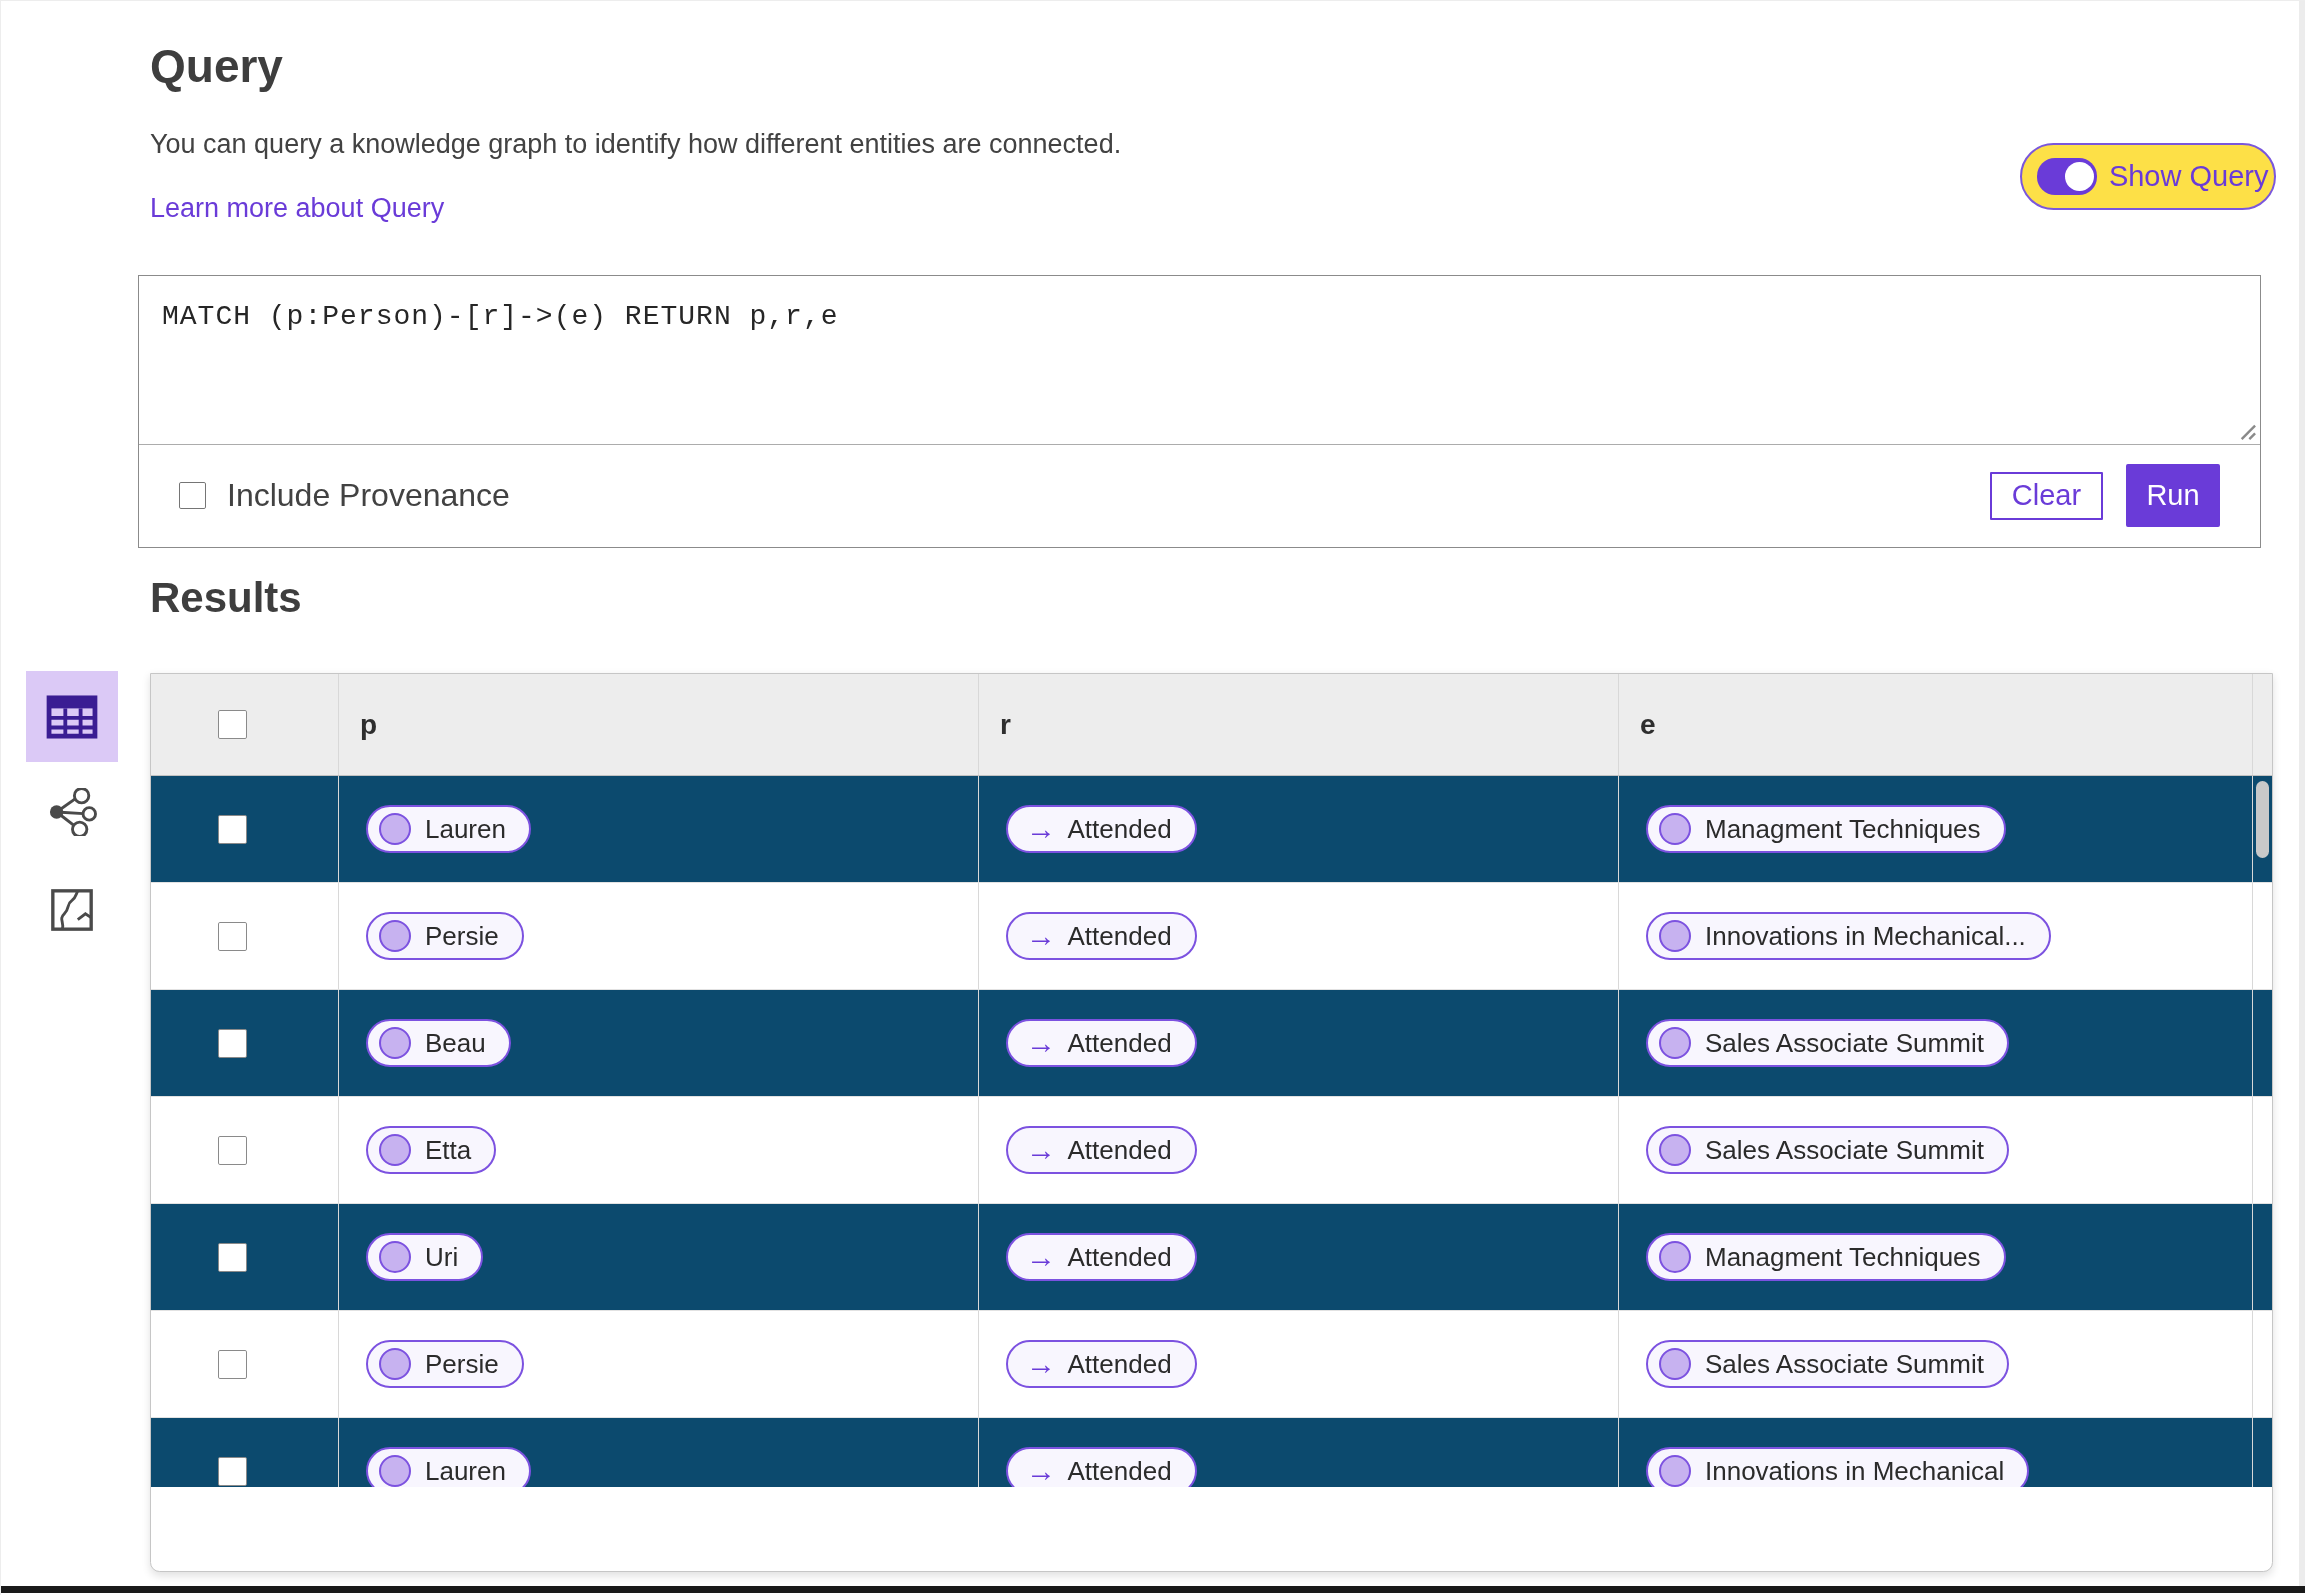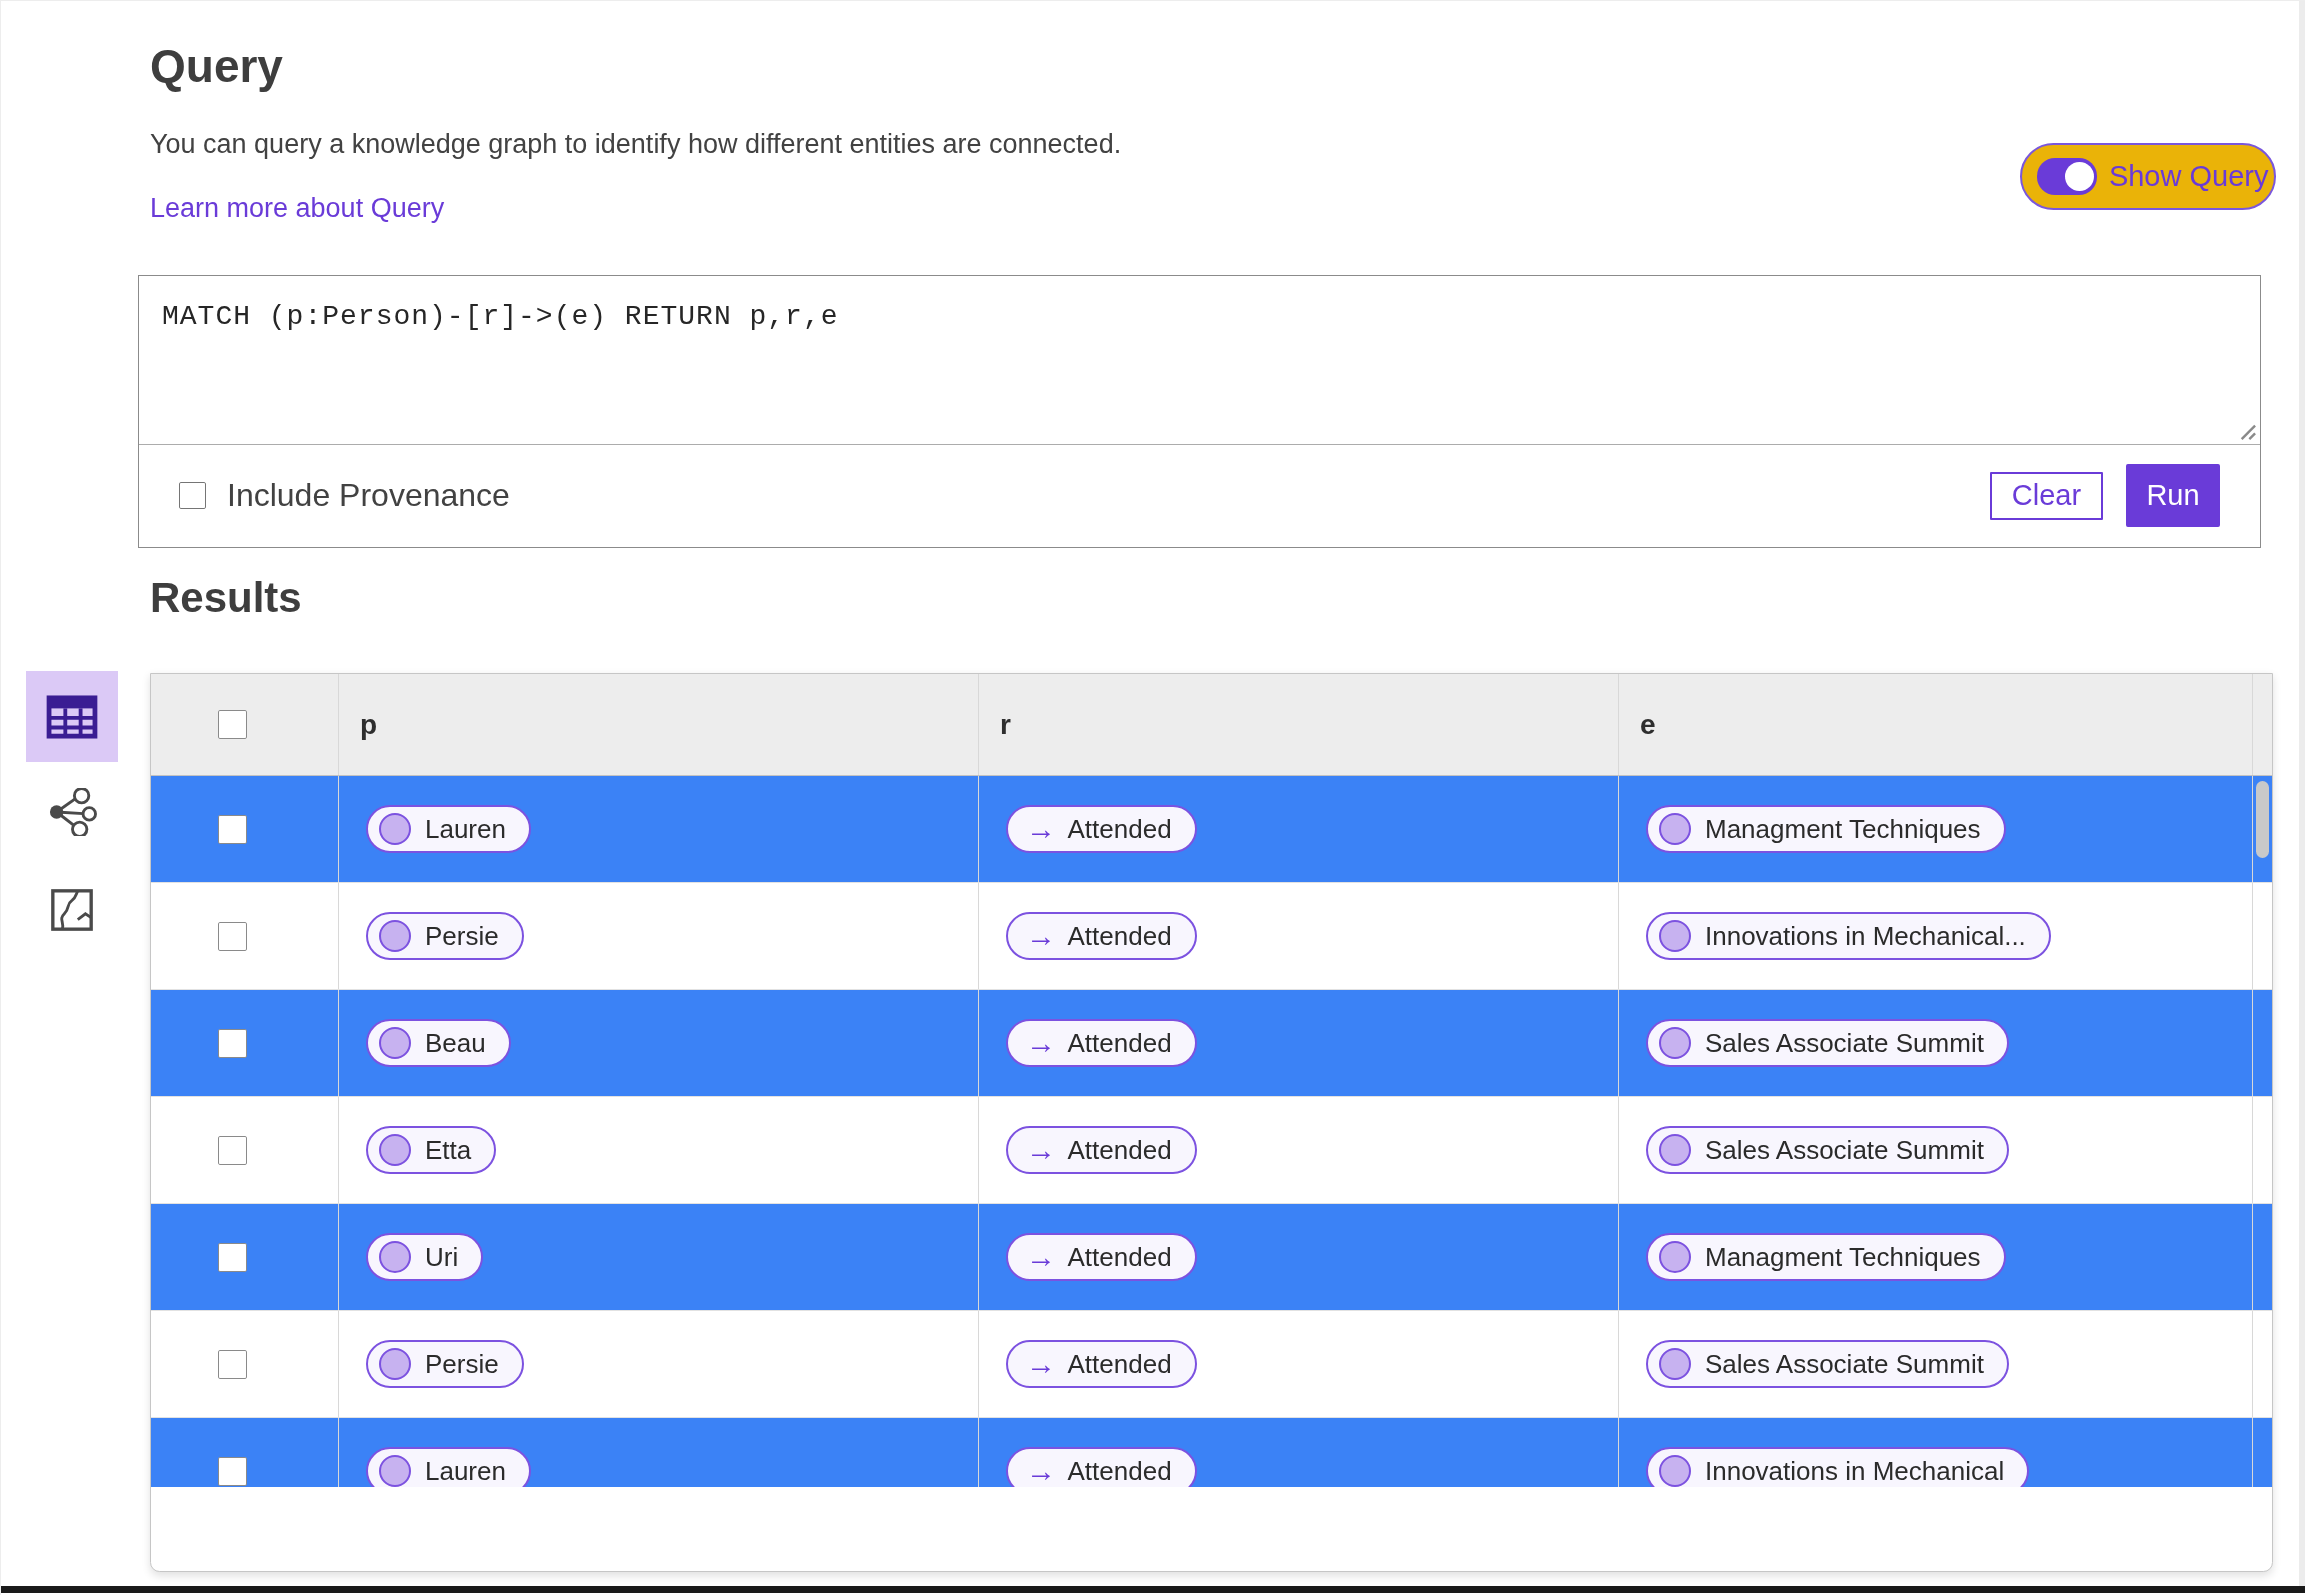--- a/index.html
+++ b/index.html
@@ -11,21 +11,21 @@
   .edge-right { position:absolute; top:0; right:0; width:6.7px; height:1585px; background:#ececec; }
   .bottom-bar { position:absolute; left:0; right:0; bottom:2.9px; height:6.7px; background:#1a1a1a; }
 
   
   .query-title { position:absolute; left:149px; top:38px; font-size:46px; font-weight:700; color:#3e3e3e; }
   .query-desc  { position:absolute; left:149px; top:128px; font-size:27px; color:#424242; }
   .learn-link  { position:absolute; left:149px; top:192px; font-size:27px; color:#6A3BD8; cursor:pointer; }
 
   .show-query-toggle {
     position:absolute; left:2019px; top:142px; width:256px; height:67px; box-sizing:border-box;
-    border:2.9px solid #7A57DC; border-radius:35px; background:#eab308;
+    border:2.9px solid #7A57DC; border-radius:35px; background:#fde047;
     display:flex; align-items:center; padding:0 21px 0 15.4px; gap:11.5px; cursor:pointer;
   }
   .toggle-track { position:relative; width:60px; height:37px; border-radius:18px; background:#6A3BD8; flex-shrink:0; }
   .toggle-knob  { position:absolute; top:3.8px; right:3.8px; width:29px; height:29px; border-radius:50%; background:#fff; }
   .toggle-label { font-size:29px; color:#6A3BD8; white-space:nowrap; }
 
   .query-panel {
     position:absolute; left:137px; top:274px; width:2123px; height:273px; box-sizing:border-box;
     border:1.9px solid #8B8B8B; background:#fff;
   }
@@ -63,21 +63,21 @@
   .view-btn.small { height:48px; margin-bottom:50px; }
 
   .results-table {
     position:absolute; left:149px; top:672px; width:2123px; height:899px; box-sizing:border-box;
     border:1px solid #C6C6C6; border-radius:0 0 9.6px 9.6px; background:#fff; overflow:hidden;
     box-shadow:0 3.8px 8.6px rgba(0,0,0,0.12); display:flex; flex-direction:column;
   }
   .thead { height:101px; flex-shrink:0; background:#EDEDED; border-bottom:1px solid #C2C2C2; display:flex; }
   .tbody { position:relative; height:711px; flex-shrink:0; overflow:hidden; }
   .trow  { height:107px; box-sizing:border-box; display:flex; background:#fff; border-bottom:1px solid #E2E2E2; }
-  .trow.stripe { background:#3b82f6; }
+  .trow.stripe { background:#0c4a6e; }
 
   .col-check { width:187px; flex-shrink:0; display:flex; align-items:center; }
   .col-check .checkbox { margin-left:67px; width:29px; height:29px; border-color:#8a8a8a; }
   .col-p, .col-r { width:639px; flex-shrink:0; }
   .col-e { flex:1; }
   .col-p, .col-r, .col-e { border-left:1px solid #D8D8D8; display:flex; align-items:center; }
   .col-scroll { width:19px; flex-shrink:0; border-left:1px solid #D8D8D8; }
   .th-label { font-size:28px; font-weight:700; color:#2e2e2e; padding-left:21px; }
 
   .pill {

